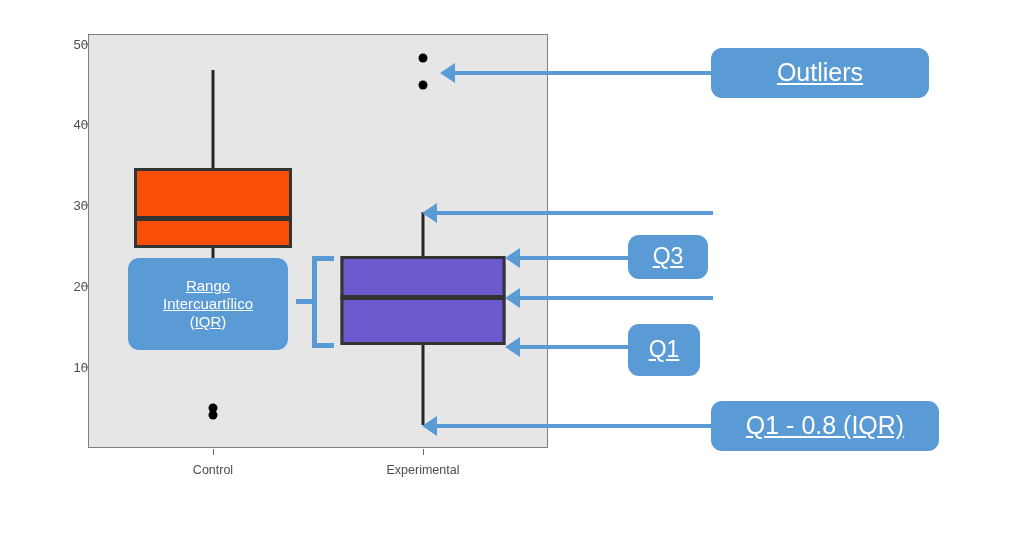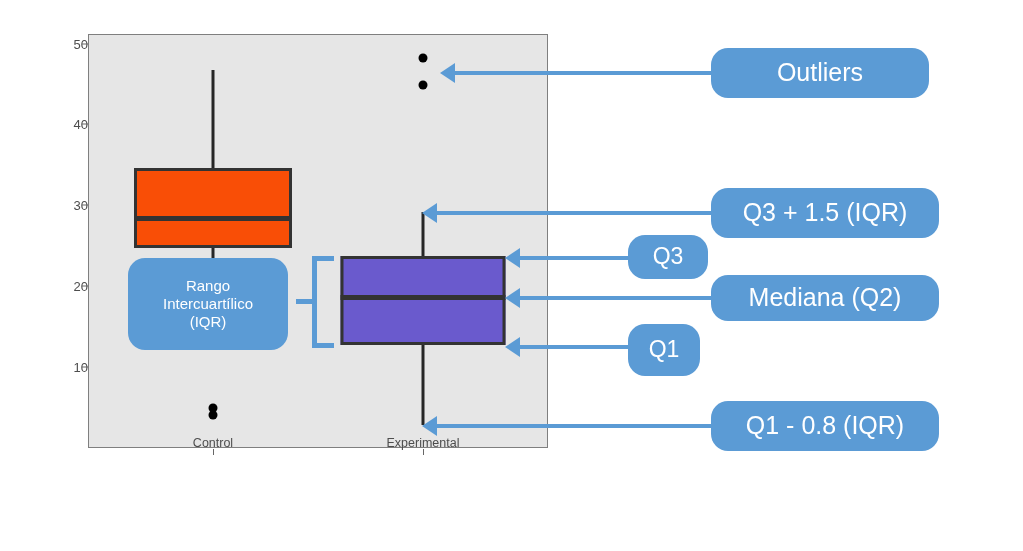--- a/index.html
+++ b/index.html
@@ -71,21 +71,21 @@
 
   .xtick-mark {
     position: absolute;
     width: 1px;
     height: 6px;
     background: #666;
     top: 449px;
   }
   .xtick-label {
     position: absolute;
-    top: 436px;
+    top: 463px;
     transform: translateX(-50%);
     font-size: 12.5px;
     color: #4d4d4d;
     white-space: nowrap;
   }
   .axis-title-x {
     position: absolute;
     top: 477px;
     left: 88px;
     width: 460px;
@@ -120,27 +120,28 @@
     border-radius: 50%;
     background: #000000;
     transform: translate(-50%, -50%);
   }
 
   
   .callout {
     position: absolute;
     background: #5b9bd5;
     color: #ffffff;
-    border-radius: 17px;
+    border-radius: 11px;
     display: flex;
     align-items: center;
     justify-content: center;
     text-align: center;
     box-sizing: border-box;
     line-height: 1.18;
+    text-decoration: underline;
   }
   .callout.big  { font-size: 25px; }
   .callout.mid  { font-size: 23px; }
   .callout.iqr  { font-size: 15px; padding: 4px 20px; flex-direction: column; }
 
   .leader {
     position: absolute;
     height: 4px;
     background: #5b9bd5;
   }
@@ -228,29 +229,27 @@
     <span>Intercuartílico</span>
     <span>(IQR)</span>
   </div>
 
   <div class="leader" style="left:455px; top:71px; width:258px;"></div>
   <div class="arrowhead" style="left:440px; top:73px;"></div>
   <div class="callout big" style="left:711px; top:48px; width:218px; height:50px;">Outliers</div>
 
   <div class="leader" style="left:437px; top:211px; width:276px;"></div>
   <div class="arrowhead" style="left:422px; top:213px;"></div>
-  <div class="callout big" style="left:711px; top:188px; width:228px; height:50px;">Q3 + 1.5 (IQR)</div>
 
   <div class="leader" style="left:520px; top:256px; width:110px;"></div>
   <div class="arrowhead" style="left:505px; top:258px;"></div>
   <div class="callout mid" style="left:628px; top:235px; width:80px; height:44px;">Q3</div>
 
   <div class="leader" style="left:520px; top:296px; width:193px;"></div>
   <div class="arrowhead" style="left:505px; top:298px;"></div>
-  <div class="callout big" style="left:711px; top:275px; width:228px; height:46px;">Mediana  (Q2)</div>
 
   <div class="leader" style="left:520px; top:345px; width:110px;"></div>
   <div class="arrowhead" style="left:505px; top:347px;"></div>
   <div class="callout mid" style="left:628px; top:324px; width:72px; height:52px;">Q1</div>
 
   <div class="leader" style="left:437px; top:424px; width:276px;"></div>
   <div class="arrowhead" style="left:422px; top:426px;"></div>
   <div class="callout big" style="left:711px; top:401px; width:228px; height:50px;">Q1 - 0.8 (IQR)</div>
 
 </div>

